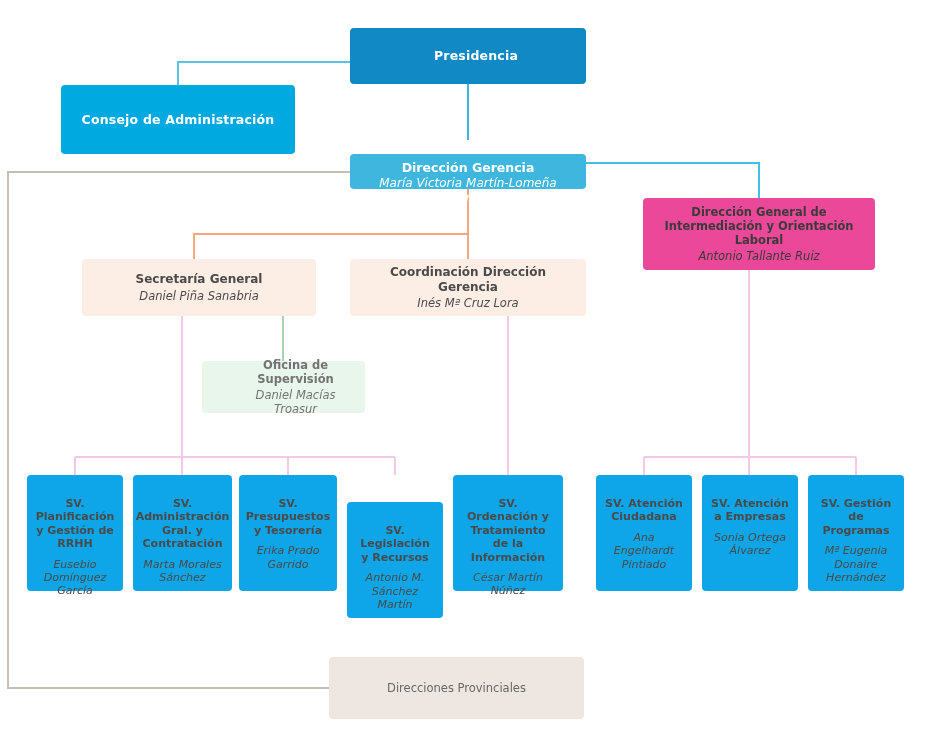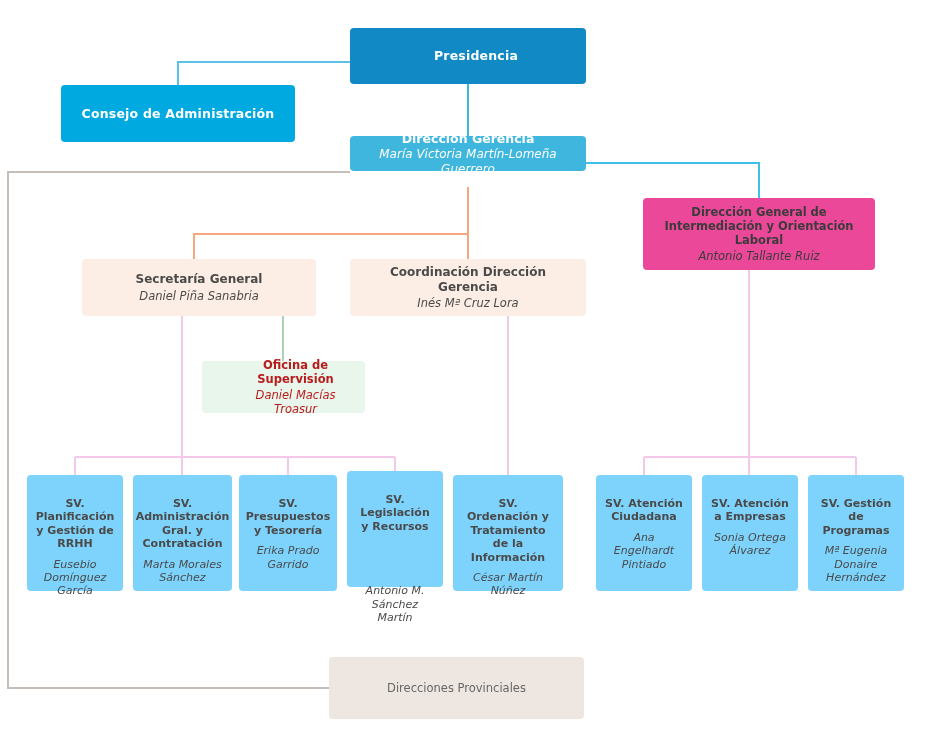--- a/index.html
+++ b/index.html
@@ -79,29 +79,29 @@
   .lvl-peach {
     background: #fdeee5;
     color: #4a4a4a;
   }
   .lvl-peach .title { font-size: 12px; }
   .lvl-peach .person { font-size: 11.5px; margin-top: 2px; }
 
   
   .lvl-mint {
     background: #e8f6ec;
-    color: #b91c1c;
+    color: #737373;
     padding-left: 32px;
   }
   .lvl-mint .title { font-size: 11.5px; }
   .lvl-mint .person { font-size: 11.5px; margin-top: 2px; }
 
   
   .lvl-sv {
-    background: #7dd3fc;
+    background: #0ea5e9;
     color: #4a4a4a;
     justify-content: flex-start;
     padding-top: 22px;
   }
   .lvl-sv .title { font-size: 11px; }
   .lvl-sv .person { font-size: 11px; margin-top: 7px; }
 
   
   .lvl-prov {
     background: #eee7e1;
@@ -130,24 +130,24 @@
       <path d="M 395 457 L 395 475" stroke="#f3c8e8" stroke-width="2" fill="none" stroke-linecap="butt"></path>
       <path d="M 749 270 L 749 457" stroke="#f3c8e8" stroke-width="2" fill="none" stroke-linecap="butt"></path>
       <path d="M 644 457 L 856 457" stroke="#f3c8e8" stroke-width="2" fill="none" stroke-linecap="butt"></path>
       <path d="M 644 457 L 644 475" stroke="#f3c8e8" stroke-width="2" fill="none" stroke-linecap="butt"></path>
       <path d="M 749 457 L 749 475" stroke="#f3c8e8" stroke-width="2" fill="none" stroke-linecap="butt"></path>
       <path d="M 856 457 L 856 475" stroke="#f3c8e8" stroke-width="2" fill="none" stroke-linecap="butt"></path>
     </svg>
 <div class="node lvl-presidencia" style="left: 350px; top: 28px; width: 236px; height: 56px; padding-left: 24px;">
       <div class="title">Presidencia</div>
     </div>
-    <div class="node lvl-consejo" style="left: 61px; top: 85px; width: 234px; height: 57px;">
+    <div class="node lvl-consejo" style="left: 61px; top: 85px; width: 234px; height: 69px;">
       <div class="title">Consejo de Administración</div>
     </div>
-    <div class="node lvl-gerencia" style="left: 350px; top: 136px; width: 236px; height: 35px;">
+    <div class="node lvl-gerencia" style="left: 350px; top: 154px; width: 236px; height: 35px; justify-content: space-between;">
       <div class="title">Dirección Gerencia</div>
       <div class="person">María Victoria Martín-Lomeña Guerrero</div>
     </div>
     <div class="node lvl-dirgeneral" style="left: 643px; top: 198px; width: 232px; height: 72px;">
       <div class="title">Dirección General de Intermediación y Orientación Laboral</div>
       <div class="person">Antonio Tallante Ruiz</div>
     </div>
     <div class="node lvl-peach" style="left: 82px; top: 259px; width: 234px; height: 57px;">
       <div class="title">Secretaría General</div>
       <div class="person">Daniel Piña Sanabria</div>
@@ -165,21 +165,21 @@
       <div class="person">Eusebio Domínguez García</div>
     </div>
     <div class="node lvl-sv" style="left: 133px; top: 475px; width: 99px; height: 116px;">
       <div class="title">SV. Administración Gral. y Contratación</div>
       <div class="person">Marta Morales Sánchez</div>
     </div>
     <div class="node lvl-sv" style="left: 239px; top: 475px; width: 98px; height: 116px;">
       <div class="title">SV. Presupuestos y Tesorería</div>
       <div class="person">Erika Prado Garrido</div>
     </div>
-    <div class="node lvl-sv" style="left: 347px; top: 471px; width: 96px; height: 116px; gap: 44px;">
+    <div class="node lvl-sv" style="left: 347px; top: 502px; width: 96px; height: 116px;">
       <div class="title">SV. Legislación y Recursos</div>
       <div class="person">Antonio M. Sánchez Martín</div>
     </div>
     <div class="node lvl-sv" style="left: 453px; top: 475px; width: 110px; height: 116px;">
       <div class="title">SV. Ordenación y Tratamiento de la Información</div>
       <div class="person">César Martín Núñez</div>
     </div>
     <div class="node lvl-sv" style="left: 596px; top: 475px; width: 96px; height: 116px;">
       <div class="title">SV. Atención Ciudadana</div>
       <div class="person">Ana Engelhardt Pintiado</div>

